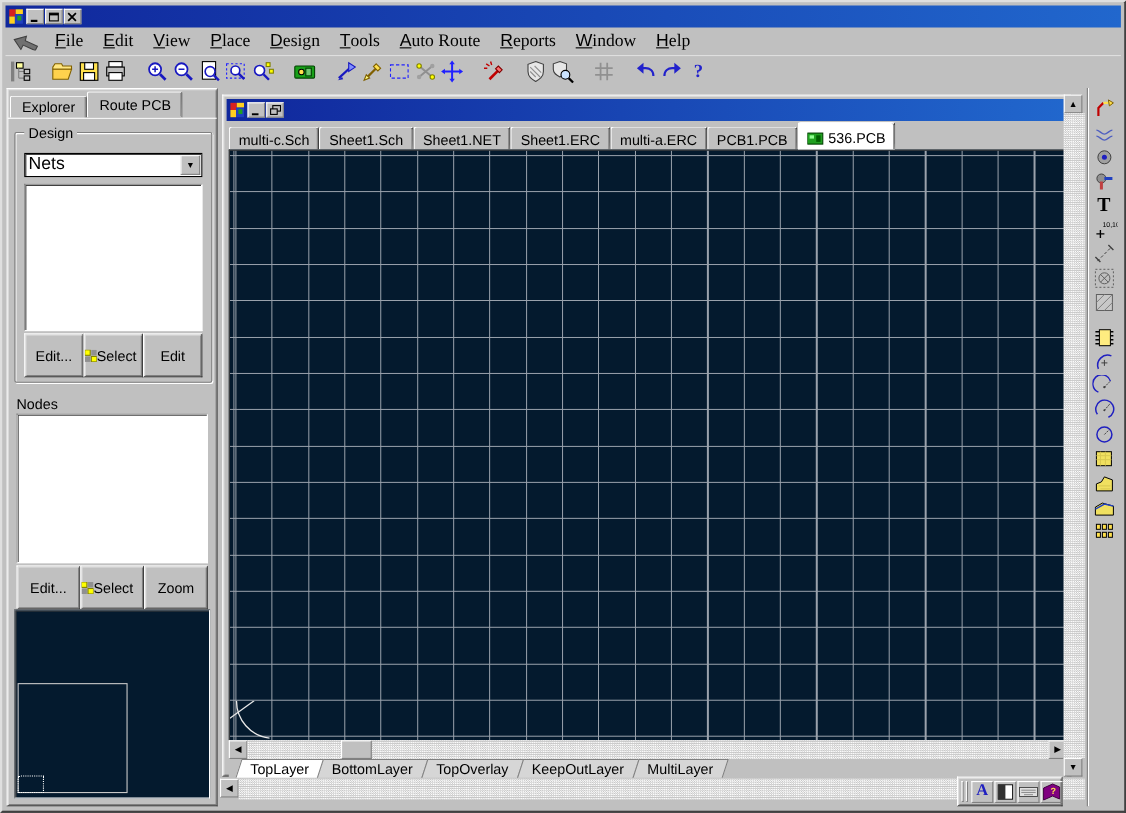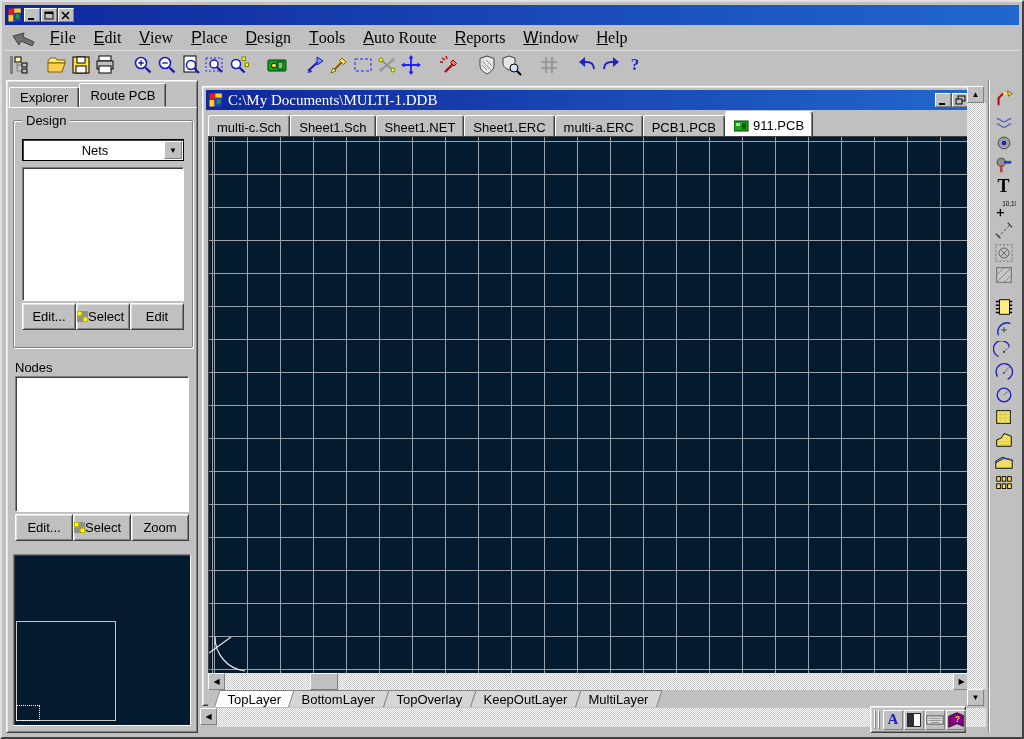--- a/index.html
+++ b/index.html
@@ -32,37 +32,37 @@
   #menu-arrow{width:30px;height:18px;margin-left:6px;display:flex;align-items:center;}
   .menu-item{font-family:"Liberation Serif",serif;font-size:16px;padding:1px 9px;color:#000;}
   #toolbar{position:absolute;left:3px;top:48px;right:3px;height:28px;display:flex;align-items:center;padding-left:2px;
     border-top:1px solid #dfdfdf;}
   .tb-btn{width:24px;height:24px;display:flex;align-items:center;justify-content:center;}
   .tb-btn .g{font-size:16px;font-weight:bold;}
   .tb-btn .q{color:#2222cc;font-family:"Liberation Serif",serif;font-size:17px;}
   .gap{margin-left:14px;}
 
   
-  #left-panel{position:absolute;left:4px;top:78px;width:192px;bottom:4px;background:var(--silver);text-align:center;}
+  #left-panel{position:absolute;left:4px;top:78px;width:192px;bottom:4px;background:var(--silver);}
   #lp-tabs{position:absolute;left:2px;top:2px;right:2px;height:24px;display:flex;align-items:flex-end;}
   .lp-tab{height:20px;padding:2px 10px 0;font-size:13px;background:var(--silver);
     border-top:1px solid #fff;border-left:1px solid #fff;border-right:1px solid var(--dk);
     border-top-left-radius:2px;border-top-right-radius:2px;box-shadow:inset -1px 0 var(--lo);}
   .lp-tab.active{height:24px;padding-top:4px;z-index:2;border-bottom:1px solid var(--silver);}
   #lp-body{position:absolute;left:0;top:26px;right:0;bottom:0;border-top:1px solid #fff;}
   #browse-group{position:absolute;left:6px;top:12px;width:180px;height:228px;
     border:1px solid var(--lo);border-radius:2px;box-shadow:1px 1px 0 #fff, inset 1px 1px 0 #fff;}
   #browse-legend{position:absolute;top:-8px;left:8px;background:var(--silver);padding:0 4px;font-size:13px;}
   #nets-combo{position:absolute;left:8px;top:18px;right:8px;height:22px;background:#fff;border:1px solid #000;
     display:flex;align-items:center;}
-  #nets-combo .val{flex:1;font-size:13px;padding-left:3px;}
+  #nets-combo .val{flex:1;font-size:16px;padding-left:3px;}
   #combo-btn{width:18px;height:18px;margin-right:1px;background:var(--silver);display:flex;align-items:center;justify-content:center;font-size:8px;}
   .listbox{position:absolute;background:#fff;}
   #nets-list{left:8px;top:46px;right:8px;height:134px;}
-  .btn-row{position:absolute;left:8px;right:8px;height:27px;display:flex;}
+  .btn-row{position:absolute;left:8px;right:8px;height:40px;display:flex;}
   #browse-btns{top:182px;}
   .btn{flex:1;background:var(--silver);font-size:13px;display:flex;align-items:center;justify-content:center;
     overflow:hidden;white-space:nowrap;}
   .btn.lefty{justify-content:flex-start;}
   #nodes-label{position:absolute;left:8px;top:252px;font-size:13px;}
   #nodes-list{left:8px;top:268px;right:8px;height:136px;}
   #nodes-btns{top:406px;}
   #minimap{position:absolute;left:6px;top:446px;right:6px;bottom:6px;background:var(--canvas);}
   #mm-view{position:absolute;left:2px;bottom:4px;width:100px;height:100px;border:1px solid #c8c8c8;}
   #mm-zoom{position:absolute;left:2px;bottom:4px;width:24px;height:16px;border:1px dotted #fff;}
@@ -431,21 +431,20 @@
     <div id="doc-titlebar">
       <span id="doc-logo">
           <svg width="16" height="16" viewBox="0 0 22 22">
             <rect x="2" y="2" width="8" height="9" fill="#d82020"></rect>
             <rect x="10" y="2" width="9" height="6" fill="#ffd020"></rect>
             <rect x="2" y="11" width="7" height="9" fill="#ffd020"></rect>
             <rect x="9" y="8" width="10" height="12" fill="#2040c0"></rect>
             <rect x="12" y="10" width="5" height="6" fill="#20a020"></rect>
           </svg>
         </span>
-      <span class="ttl">C:\My Documents\MULTI-1.DDB</span>
       <span id="doc-controls" style="display:flex">
           <span class="winbtn raised-thin">
             <span style="display: flex;">
               <svg width="10" height="9" viewBox="0 0 10 9">
                 <rect x="1" y="7" width="6" height="2" fill="#000"></rect>
               </svg>
             </span>
           </span>
           <span class="winbtn raised-thin">
             <span style="display: flex;">
@@ -477,21 +476,21 @@
           <span>PCB1.PCB</span>
         </span>
         <span class="doc-tab active">
           <span style="display: flex;">
             <svg width="15" height="12" viewBox="0 0 15 12">
               <rect x="0" y="1" width="14" height="10" fill="#20a020" stroke="#004000"></rect>
               <rect x="2" y="3" width="4" height="3" fill="#90ff90"></rect>
               <rect x="8" y="3" width="4" height="6" fill="#006000"></rect>
             </svg>
           </span>
-          <span>911.PCB</span>
+          <span>536.PCB</span>
         </span>
       </div>
     <div id="pcb-canvas">
       <svg id="origin-marker" width="40" height="36" viewBox="0 0 40 36">
         <path d="M6 0 A34 34 0 0 0 36 34" fill="none" stroke="#e8e8e8" stroke-width="1.2"></path>
         <path d="M0 16 L22 0" fill="none" stroke="#e8e8e8" stroke-width="1.2"></path>
       </svg>
     </div>
     <div id="canvas-hscroll">
       <span class="sb-btn raised-thin">◀</span>

